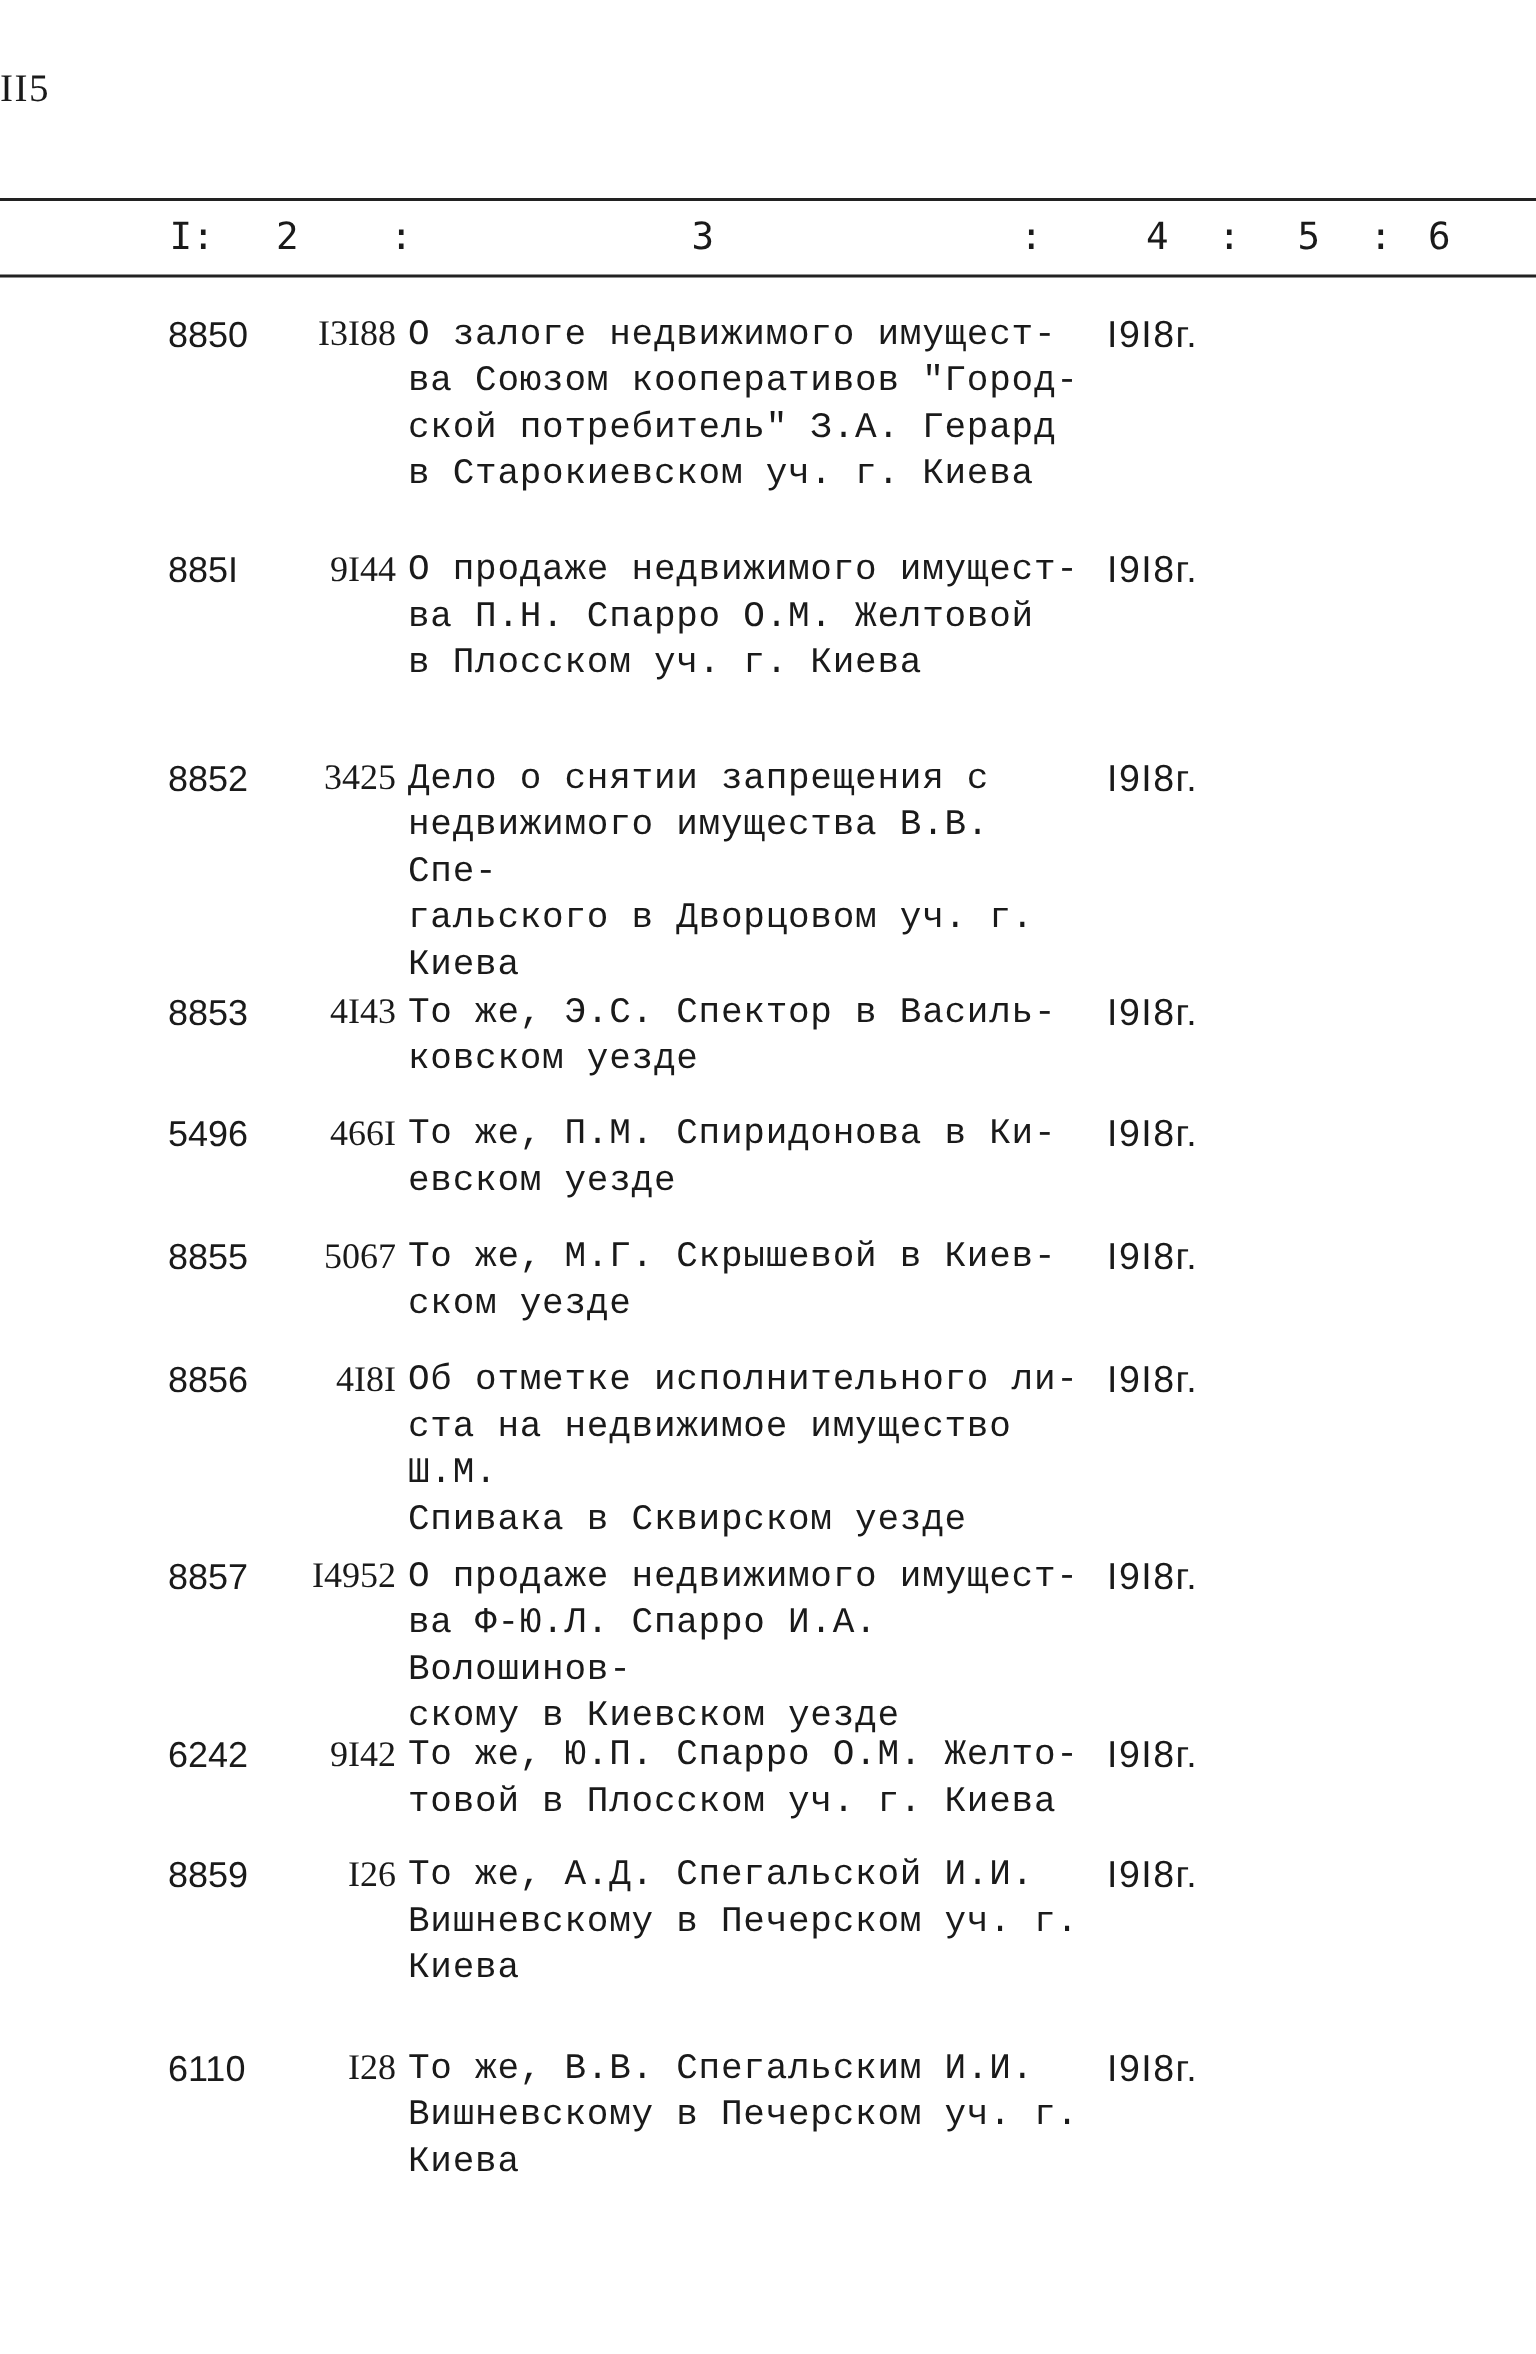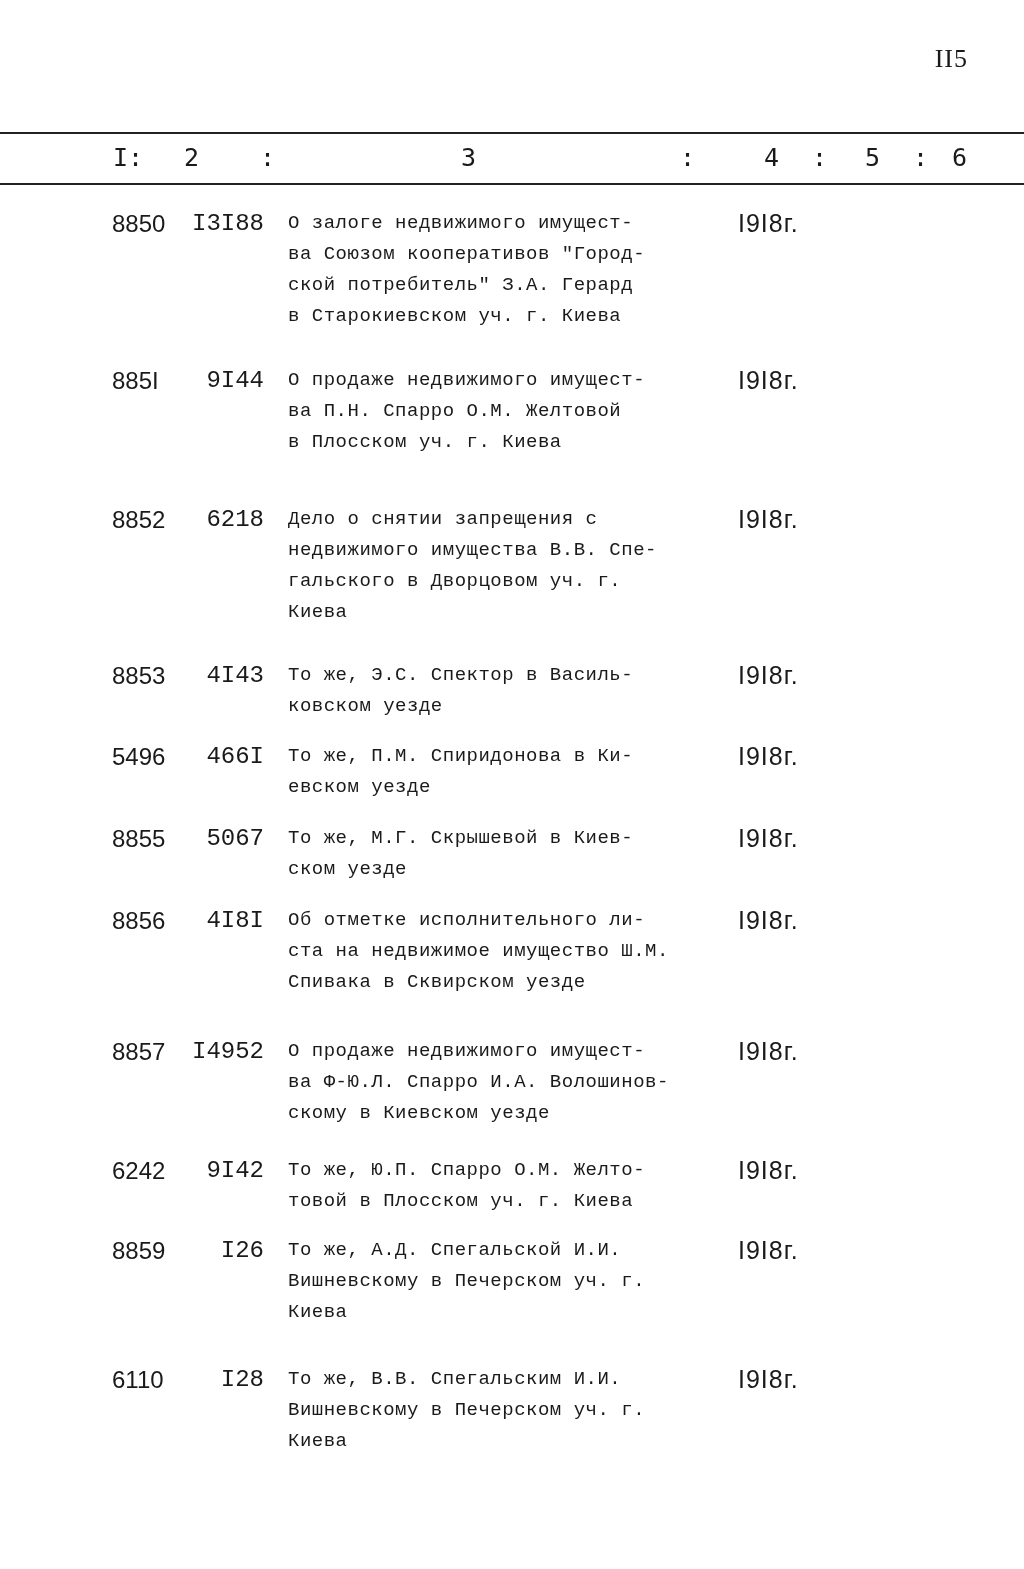--- a/index.html
+++ b/index.html
@@ -6,21 +6,21 @@
     body {
       width: 1024px; height: 1569px;
       background: #ffffff;
       color: #1a1a1a;
       font-family: "DejaVu Sans Mono", "Liberation Mono", monospace;
       position: relative;
       overflow: hidden;
     }
     .page-number {
       position: absolute; top: 44px; left: 0; width: 968px;
-      text-align: right;
+      text-align: left;
       font-family: "Liberation Serif", "DejaVu Serif", serif;
       font-size: 26px; letter-spacing: 1px;
     }
     .rule {
       position: absolute; left: 0; width: 1024px; height: 2px;
       background: #222;
     }
     .rule.top { top: 132px; }
     .rule.bottom { top: 183px; }
     .header-row {
@@ -32,28 +32,28 @@
       position: absolute; left: 0; width: 1024px;
       font-size: 22px; line-height: 31px;
     }
     .entry .num {
       position: absolute; left: 112px; width: 62px; text-align: left;
       font-family: "Liberation Sans", "DejaVu Sans", sans-serif;
       font-size: 24px;
     }
     .entry .old {
       position: absolute; right: 760px; text-align: right;
-      font-family: Liberation Mono, monospace;
+      font-family: Liberation Serif, serif;
       font-size: 24px;
     }
     .entry .desc {
-      position: absolute; left: 288px; width: 460px;
+      position: absolute; left: 272px; width: 460px;
       white-space: pre-line;
       font-family: "Liberation Mono", "DejaVu Sans Mono", monospace;
-      font-size: 19px; letter-spacing: 0.5px;
+      font-size: 24px; letter-spacing: 0.5px;
     }
     .entry .year {
       position: absolute; left: 738px;
       font-family: Liberation Sans, sans-serif;
       font-size: 25px; letter-spacing: 1px;
     }
   </style>
 </head>
 <body>
 
@@ -88,21 +88,21 @@
       <div class="entry" style="top: 365px;">
         <div class="num">885I</div>
         <div class="old">9I44</div>
         <div class="desc">О продаже недвижимого имущест-
 ва П.Н. Спарро О.М. Желтовой
 в Плосском уч. г. Киева</div>
         <div class="year">I9I8г.</div>
       </div>
       <div class="entry" style="top: 504px;">
         <div class="num">8852</div>
-        <div class="old">6218</div>
+        <div class="old">3425</div>
         <div class="desc">Дело о снятии запрещения с
 недвижимого имущества В.В. Спе-
 гальского в Дворцовом уч. г.
 Киева</div>
         <div class="year">I9I8г.</div>
       </div>
       <div class="entry" style="top: 660px;">
         <div class="num">8853</div>
         <div class="old">4I43</div>
         <div class="desc">То же, Э.С. Спектор в Василь-

